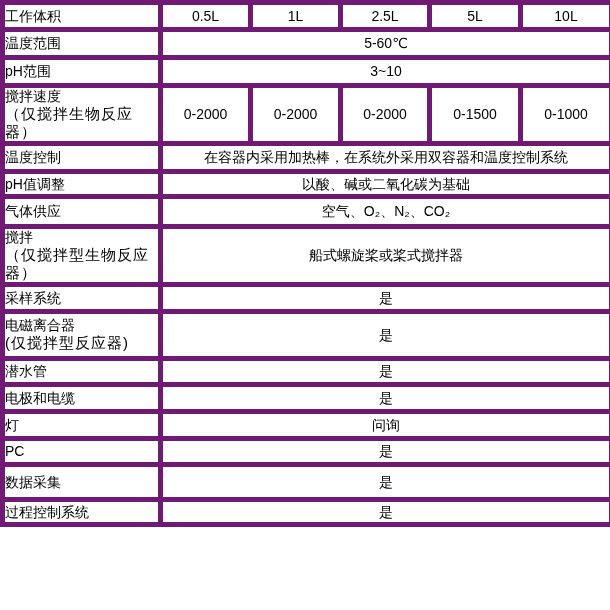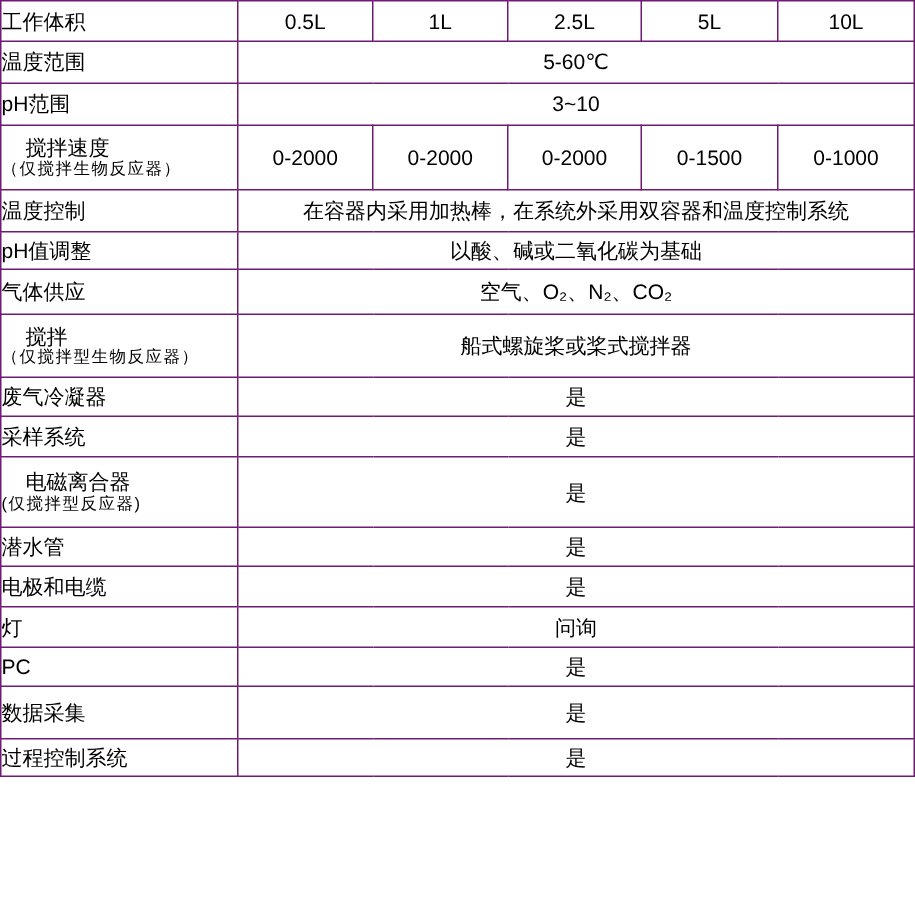--- a/index.html
+++ b/index.html
@@ -14,43 +14,42 @@
     font-family: "Liberation Sans", "DejaVu Sans", sans-serif;
     color: #000000;
   }
   table.spec {
     border-collapse: collapse;
     table-layout: fixed;
     width: 609px;
     margin: 0;
   }
   table.spec td {
-    border: 1px solid #701a75;
+    border: 5px solid #701a75;
     padding: 0;
     font-size: 14px;
     line-height: 1.15;
     overflow: hidden;
     vertical-align: middle;
     background: #ffffff;
   }
   td.label {
     text-align: left;
     padding: 1px 2px 1px 4px;
   }
   td.val {
     text-align: center;
   }
   .sub {
-    font-size: 11px;
+    font-size: 15px;
     letter-spacing: 1px;
     line-height: 1.2;
   }
   .main-line {
     line-height: 1.2;
-    padding-left: 16px;
   }
 </style>
 </head>
 <body>
 
 <table class="spec">
   <colgroup>
     <col style="width:158px">
     <col style="width:90px">
     <col style="width:90px">
@@ -109,24 +108,20 @@
 
     <tr style="height:42px">
       <td class="label">
         <div class="main-line">搅拌</div>
         <div class="sub">（仅搅拌型生物反应器）</div>
       </td>
       <td class="val" colspan="5">船式螺旋桨或桨式搅拌器</td>
     </tr>
 
 
-    <tr style="height:26px">
-      <td class="label">废气冷凝器</td>
-      <td class="val" colspan="5">是</td>
-    </tr>
 
     <tr style="height:27px">
       <td class="label">采样系统</td>
       <td class="val" colspan="5">是</td>
     </tr>
 
     <tr style="height:47px">
       <td class="label">
         <div class="main-line">电磁离合器</div>
         <div class="sub">(仅搅拌型反应器)</div>

